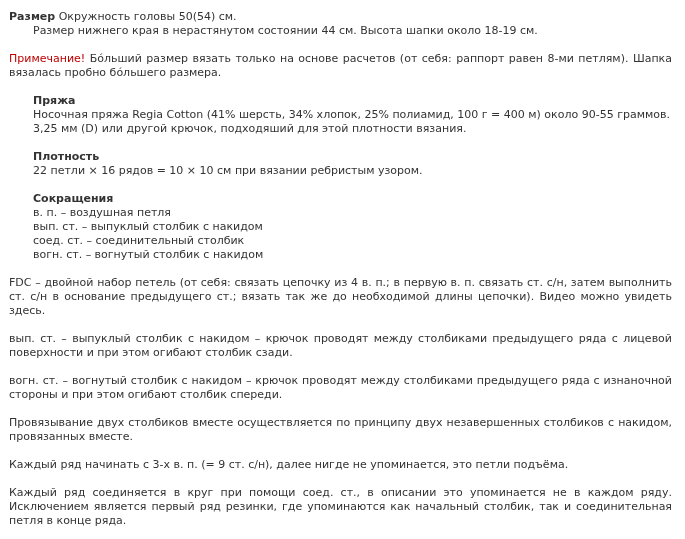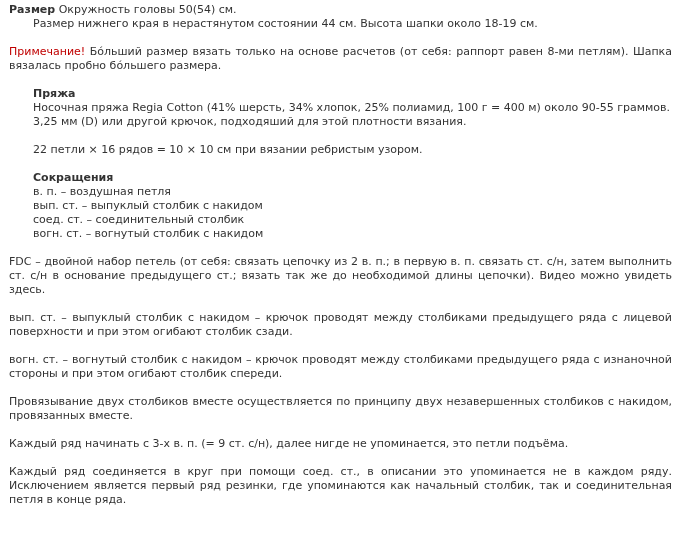--- a/index.html
+++ b/index.html
@@ -4,21 +4,21 @@
   <style>
     html, body { margin: 0; padding: 0; background: #ffffff; }
     body {
       width: 685px; height: 539px; overflow: hidden;
       font-family: "DejaVu Sans", sans-serif;
       font-size: 11px;
       color: #333333;
     }
     .page {
       position: relative;
-      padding: 3px 13px 0 9px;
+      padding: 10px 13px 0 9px;
       line-height: 14px;
       text-align: justify;
     }
     p { margin: 0 0 14px 0; }
     .head { font-weight: bold; color: #333333; }
     .note { color: #c00000; }
     .link { color: #333333; text-decoration: none; }
     .line { display: block; margin-left: 24px; }
   </style>
 </head>
@@ -37,33 +37,34 @@
     <span>Бóльший размер вязать только на основе расчетов (от себя: раппорт равен 8-ми петлям). Шапка вязалась пробно бóльшего размера.</span>
   </p>
 
   <p style="margin-bottom:14px;">
     <span class="head line">Пряжа</span>
     <span class="line">Носочная пряжа Regia Cotton (41% шерсть, 34% хлопок, 25% полиамид, 100 г = 400 м) около 90-55 граммов.</span>
     <span class="line">3,25 мм (D) или другой крючок, подходяший для этой плотности вязания.</span>
   </p>
 
   <p>
+    <span class="head line">Плотность</span>
     <span class="line">22 петли × 16 рядов = 10 × 10 см при вязании ребристым узором.</span>
   </p>
 
   <p>
     <span class="head line">Сокращения</span>
     <span class="line">в. п. – воздушная петля</span>
     <span class="line">вып. ст. – выпуклый столбик с накидом</span>
     <span class="line">соед. ст. – соединительный столбик</span>
     <span class="line">вогн. ст. – вогнутый столбик с накидом</span>
   </p>
 
   <p>
-    <span>FDC – двойной набор петель (от себя: связать цепочку из 2 в. п.; в первую в. п. связать ст. с/н, затем выполнить ст. с/н в основание предыдущего ст.; вязать так же до необходимой длины цепочки). Видео можно увидеть</span>
+    <span>FDC – двойной набор петель (от себя: связать цепочку из 4 в. п.; в первую в. п. связать ст. с/н, затем выполнить ст. с/н в основание предыдущего ст.; вязать так же до необходимой длины цепочки). Видео можно увидеть</span>
     <a class="link">здесь</a><span>.</span>
   </p>
 
   <p>вып. ст. – выпуклый столбик с накидом – крючок проводят между столбиками предыдущего ряда с лицевой поверхности и при этом огибают столбик сзади.</p>
   <p>вогн. ст. – вогнутый столбик с накидом – крючок проводят между столбиками предыдущего ряда с изнаночной стороны и при этом огибают столбик спереди.</p>
   <p>Провязывание двух столбиков вместе осуществляется по принципу двух незавершенных столбиков с накидом, провязанных вместе.</p>
   <p>Каждый ряд начинать с 3-х в. п. (= 9 ст. с/н), далее нигде не упоминается, это петли подъёма.</p>
   <p>Каждый ряд соединяется в круг при помощи соед. ст., в описании это упоминается не в каждом ряду. Исключением является первый ряд резинки, где упоминаются как начальный столбик, так и соединительная петля в конце ряда.</p>
 
 </div>

